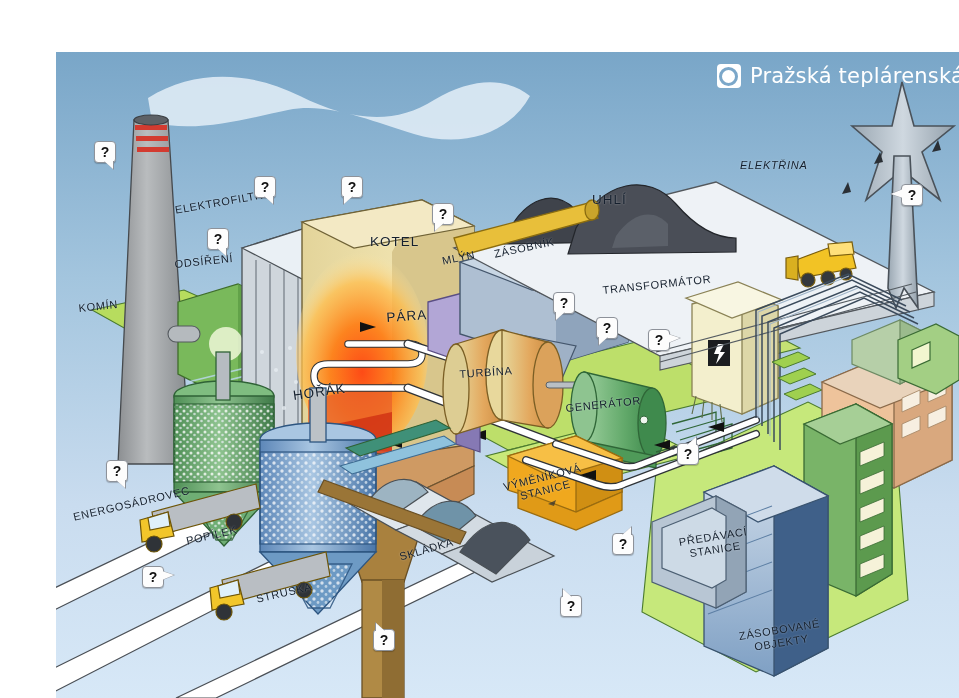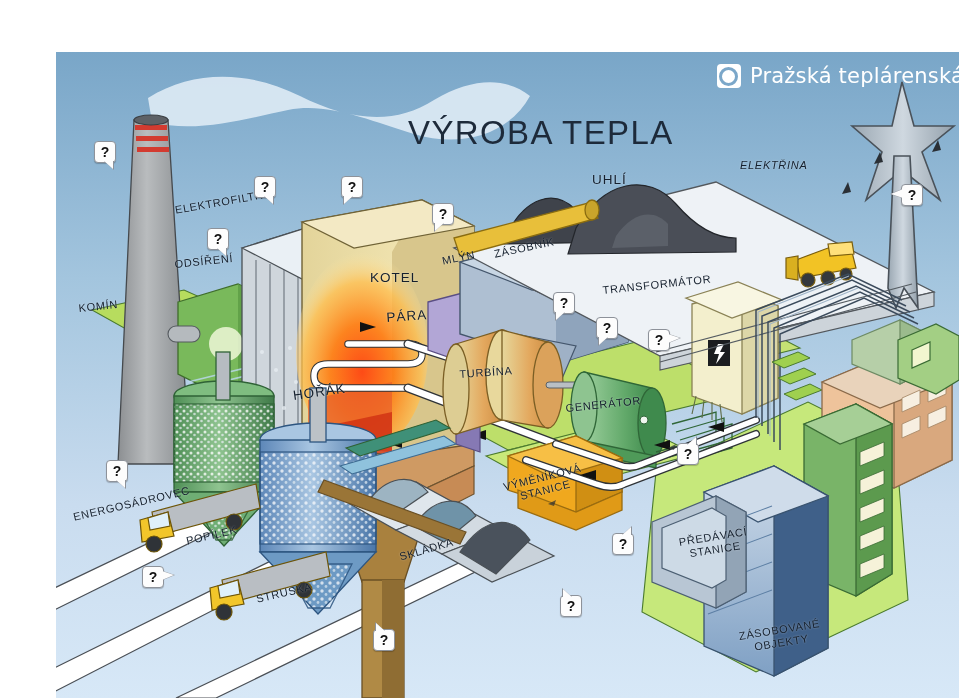--- a/index.html
+++ b/index.html
@@ -462,39 +462,38 @@
         <path d="M842 288 L880 272 L903 284 L903 328 L880 342 L842 326 Z" fill="#a3cf84"></path>
         <path d="M856 298 L874 290 L874 308 L856 316 Z" fill="#f2f6cf"></path>
       </g>
 
       <g fill="#2a2f35" opacity=".7">
         <path d="M612 396 l8 -4 -2 6 z"></path>
         <path d="M492 452 l8 -4 -2 6 z"></path>
       </g>
     </svg>
 
-    <div class="title">VÝROBA TEPLA</div>
 
     <div class="brand">
       <span class="brand-mark">
           <i></i>
         </span>
       <span class="brand-text">Pražská teplárenská</span>
     </div>
 
     <div id="labels">
         <div class="lbl" style="left: 22px; top: 250px; transform: rotate(-6deg); transform-origin: left top;">KOMÍN</div>
         <div class="lbl" style="left: 118px; top: 206px; transform: rotate(-6deg); transform-origin: left top;">ODSÍŘENÍ</div>
         <div class="lbl" style="left: 118px; top: 152px; transform: rotate(-10deg); transform-origin: left top;">ELEKTROFILTR</div>
-        <div class="lbl big" style="left: 314px; top: 182px; transform: rotate(0deg); transform-origin: left top; margin-top: 36px;">KOTEL</div>
+        <div class="lbl big" style="left: 314px; top: 182px; transform: rotate(0deg); transform-origin: left top;">KOTEL</div>
         <div class="lbl big" style="left: 236px; top: 336px; transform: rotate(-8deg); transform-origin: left top;">HOŘÁK</div>
         <div class="lbl big" style="left: 330px; top: 258px; transform: rotate(-4deg); transform-origin: left top;">PÁRA</div>
         <div class="lbl" style="left: 385px; top: 203px; transform: rotate(-12deg); transform-origin: left top;">MLÝN</div>
         <div class="lbl" style="left: 437px; top: 196px; transform: rotate(-12deg); transform-origin: left top;">ZÁSOBNÍK</div>
-        <div class="lbl big" style="left: 536px; top: 120px; transform: rotate(0deg); transform-origin: left top;">UHLÍ</div>
+        <div class="lbl big" style="left: 536px; top: 140px; transform: rotate(0deg); transform-origin: left top;">UHLÍ</div>
         <div class="lbl" style="left: 684px; top: 107px; transform: rotate(0deg); transform-origin: left top; font-style: italic;">ELEKTŘINA</div>
         <div class="lbl" style="left: 546px; top: 232px; transform: rotate(-6deg); transform-origin: left top;">TRANSFORMÁTOR</div>
         <div class="lbl" style="left: 403px; top: 316px; transform: rotate(-4deg); transform-origin: left top;">TURBÍNA</div>
         <div class="lbl" style="left: 509px; top: 350px; transform: rotate(-6deg); transform-origin: left top;">GENERÁTOR</div>
         <div class="lbl" style="left: 16px; top: 459px; transform: rotate(-13deg); transform-origin: left top;">ENERGOSÁDROVEC</div>
         <div class="lbl" style="left: 129px; top: 483px; transform: rotate(-13deg); transform-origin: left top;">POPÍLEK</div>
         <div class="lbl" style="left: 199px; top: 541px; transform: rotate(-13deg); transform-origin: left top;">STRUSKA</div>
         <div class="lbl" style="left: 342px; top: 499px; transform: rotate(-16deg); transform-origin: left top;">SKLÁDKA</div>
         <div class="lbl two" style="left: 446px; top: 429px; transform: rotate(-14deg); transform-origin: left top;">VÝMĚNÍKOVÁ<br>STANICE</div>
         <div class="lbl two" style="left: 622px; top: 484px; transform: rotate(-9deg); transform-origin: left top;">PŘEDÁVACÍ<br>STANICE</div>

